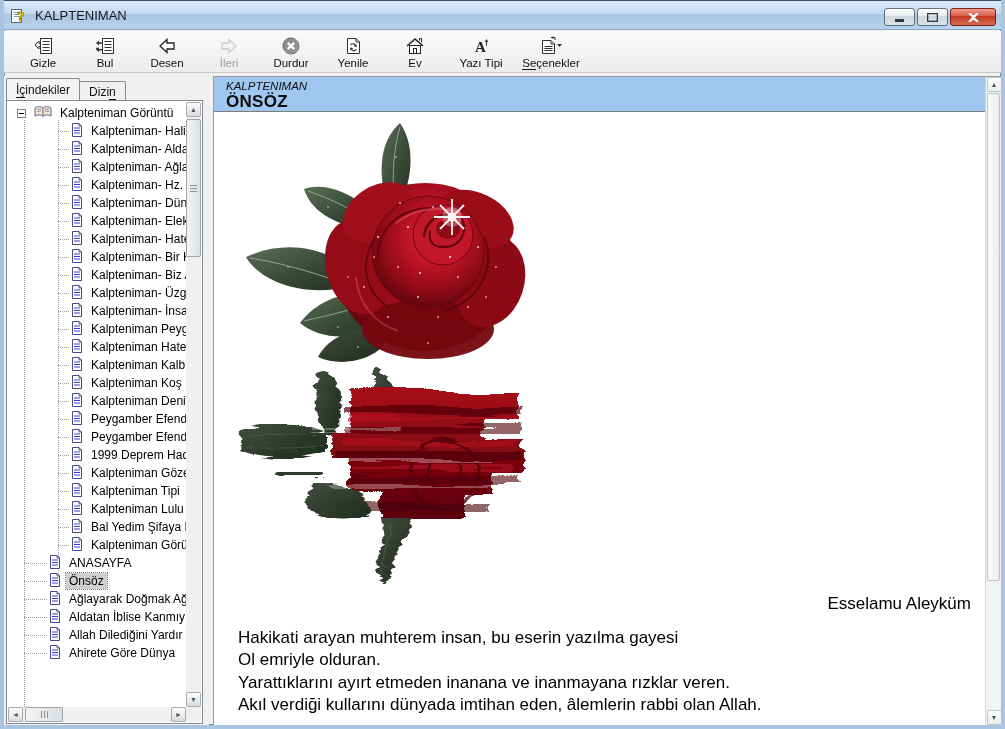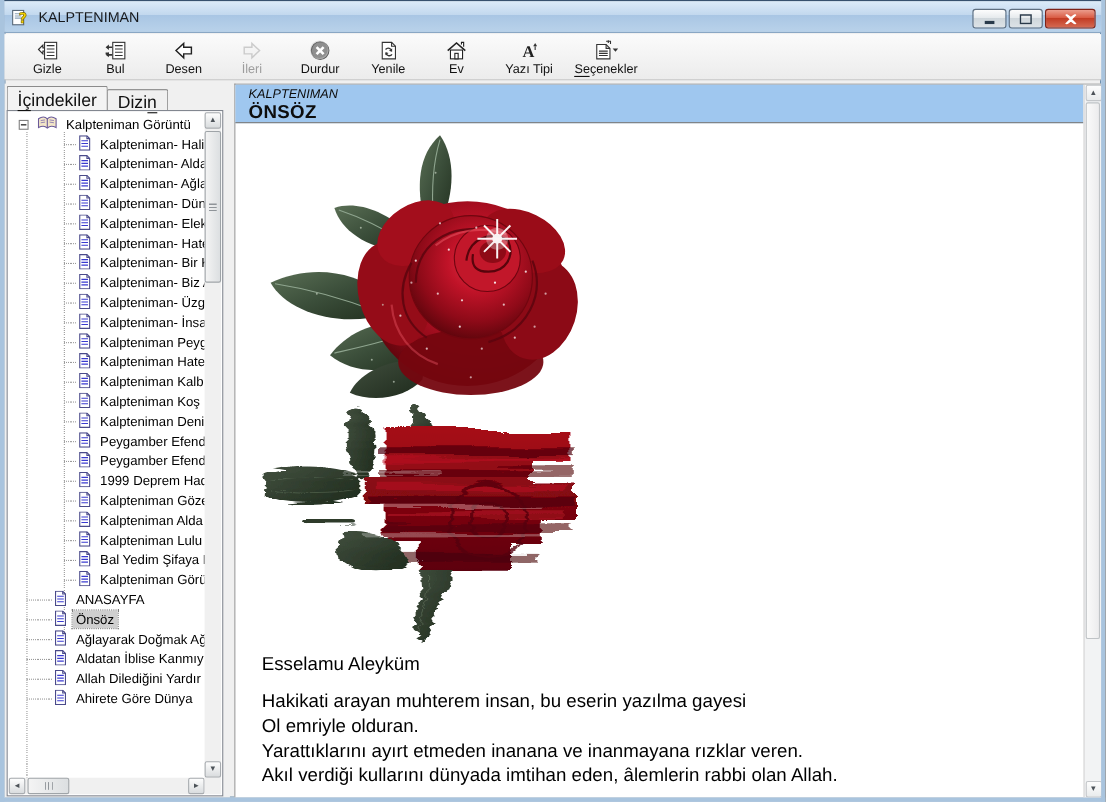--- a/index.html
+++ b/index.html
@@ -29,21 +29,21 @@
     background:linear-gradient(#fbfbfb,#ececec);border-bottom:1px solid #c9c9c9;
     display:flex;align-items:stretch;padding-left:12px;}
   .tbtn{width:62px;display:flex;flex-direction:column;align-items:center;justify-content:center;
     gap:1px;font-size:11.5px;color:#111;padding-top:2px;}
   .tbtn.wide{width:70px;}
   .tbtn .ticn{height:20px;display:flex;align-items:flex-end;}
   .tbtn.disabled{color:#9d9d9d;}
   .tbtn.disabled svg{opacity:.55;}
   
   .leftpane{position:absolute;left:0;top:76px;width:205px;bottom:0;background:#f0f0f0;}
-  .tabs{position:absolute;left:2px;top:2px;height:22px;display:flex;align-items:flex-end;font-size:16px;color:#111;}
+  .tabs{position:absolute;left:2px;top:2px;height:22px;display:flex;align-items:flex-end;font-size:12px;color:#111;}
   .tab{border:1px solid #8b8b8b;border-bottom:none;border-radius:2px 2px 0 0;
     padding:3px 9px 3px 9px;background:#f0f0f0;position:relative;}
   .tab.active{height:22px;z-index:2;background:#f3f3f3;padding-top:4px;}
   .tab.inactive{height:19px;z-index:1;margin-left:-1px;}
   .accel{border-bottom:1px solid currentColor;}
   
   .treebox{position:absolute;left:2px;top:24px;width:197px;bottom:1px;
     background:#fff;border:1px solid #828790;}
   .treeview{position:absolute;left:1px;top:1px;right:16px;bottom:16px;overflow:hidden;background:#fff;}
   .treecontent{position:absolute;left:0;top:2px;width:100%;}
@@ -79,21 +79,21 @@
   
   .content{position:absolute;left:209px;right:0;top:76px;bottom:0;background:#fff;
     border-left:1px solid #9a9a9a;border-top:1px solid #9a9a9a;}
   .topichdr{position:absolute;left:0;top:0;right:16px;height:35px;background:#9fc7ef;
     border-bottom:1px solid #7d7d7d;padding:3px 0 0 12px;color:#0d0d0d;}
   .topichdr .bookname{font-size:11.5px;font-style:italic;}
   .topichdr .topicname{font-size:17px;font-weight:bold;letter-spacing:.3px;}
   .roseimg{position:absolute;left:14px;top:40px;width:320px;height:470px;}
   .bodytext{position:absolute;left:24px;top:516px;right:30px;bottom:0;overflow:hidden;
     font-size:17px;color:#000;line-height:22.5px;}
-  .greeting{margin-bottom:11px;}
+  .greeting{margin-bottom:11px;text-align:right;}
   
   .csb{position:absolute;top:0;right:0;bottom:0;width:16px;background:#f2f3f4;border-left:1px solid #d5d5d5;}
   .csb .sb-btn{width:15px;height:15px;border-color:#c3c6c9;background:linear-gradient(#fdfdfd,#e9ebec);}
   .csb .sb-thumb{left:1px;width:13px;border-color:#bfc3c6;background:linear-gradient(90deg,#fafafa,#ececed);}
 </style>
 </head>
 <body>
 
 <div class="win">
 
@@ -300,20 +300,33 @@
 
               <span class="ticon page-icon">
                 <svg width="12" height="14" viewBox="0 0 12 14">
                   <path d="M1.5,0.5 L8,0.5 L10.5,3 L10.5,13.5 L1.5,13.5 Z" fill="#fff" stroke="#4a4a8a"></path>
                   <path d="M8,0.5 L8,3 L10.5,3" fill="none" stroke="#4a4a8a"></path>
                   <line x1="3" y1="5" x2="9" y2="5" stroke="#3a3ad0"></line>
                   <line x1="3" y1="7.5" x2="9" y2="7.5" stroke="#3a3ad0"></line>
                   <line x1="3" y1="10" x2="9" y2="10" stroke="#3a3ad0"></line>
                 </svg>
               </span>
+              <span class="tlabel">Kalpteniman- Hz. </span>
+            </div>
+            <div class="trow level-1 icon-page">
+
+              <span class="ticon page-icon">
+                <svg width="12" height="14" viewBox="0 0 12 14">
+                  <path d="M1.5,0.5 L8,0.5 L10.5,3 L10.5,13.5 L1.5,13.5 Z" fill="#fff" stroke="#4a4a8a"></path>
+                  <path d="M8,0.5 L8,3 L10.5,3" fill="none" stroke="#4a4a8a"></path>
+                  <line x1="3" y1="5" x2="9" y2="5" stroke="#3a3ad0"></line>
+                  <line x1="3" y1="7.5" x2="9" y2="7.5" stroke="#3a3ad0"></line>
+                  <line x1="3" y1="10" x2="9" y2="10" stroke="#3a3ad0"></line>
+                </svg>
+              </span>
               <span class="tlabel">Kalpteniman- Dün</span>
             </div>
             <div class="trow level-1 icon-page">
 
               <span class="ticon page-icon">
                 <svg width="12" height="14" viewBox="0 0 12 14">
                   <path d="M1.5,0.5 L8,0.5 L10.5,3 L10.5,13.5 L1.5,13.5 Z" fill="#fff" stroke="#4a4a8a"></path>
                   <path d="M8,0.5 L8,3 L10.5,3" fill="none" stroke="#4a4a8a"></path>
                   <line x1="3" y1="5" x2="9" y2="5" stroke="#3a3ad0"></line>
                   <line x1="3" y1="7.5" x2="9" y2="7.5" stroke="#3a3ad0"></line>
@@ -508,21 +521,21 @@
 
               <span class="ticon page-icon">
                 <svg width="12" height="14" viewBox="0 0 12 14">
                   <path d="M1.5,0.5 L8,0.5 L10.5,3 L10.5,13.5 L1.5,13.5 Z" fill="#fff" stroke="#4a4a8a"></path>
                   <path d="M8,0.5 L8,3 L10.5,3" fill="none" stroke="#4a4a8a"></path>
                   <line x1="3" y1="5" x2="9" y2="5" stroke="#3a3ad0"></line>
                   <line x1="3" y1="7.5" x2="9" y2="7.5" stroke="#3a3ad0"></line>
                   <line x1="3" y1="10" x2="9" y2="10" stroke="#3a3ad0"></line>
                 </svg>
               </span>
-              <span class="tlabel">Kalpteniman Alda</span>
+              <span class="tlabel">Kalpteniman Tipi</span>
             </div>
             <div class="trow level-1 icon-page">
 
               <span class="ticon page-icon">
                 <svg width="12" height="14" viewBox="0 0 12 14">
                   <path d="M1.5,0.5 L8,0.5 L10.5,3 L10.5,13.5 L1.5,13.5 Z" fill="#fff" stroke="#4a4a8a"></path>
                   <path d="M8,0.5 L8,3 L10.5,3" fill="none" stroke="#4a4a8a"></path>
                   <line x1="3" y1="5" x2="9" y2="5" stroke="#3a3ad0"></line>
                   <line x1="3" y1="7.5" x2="9" y2="7.5" stroke="#3a3ad0"></line>
                   <line x1="3" y1="10" x2="9" y2="10" stroke="#3a3ad0"></line>

